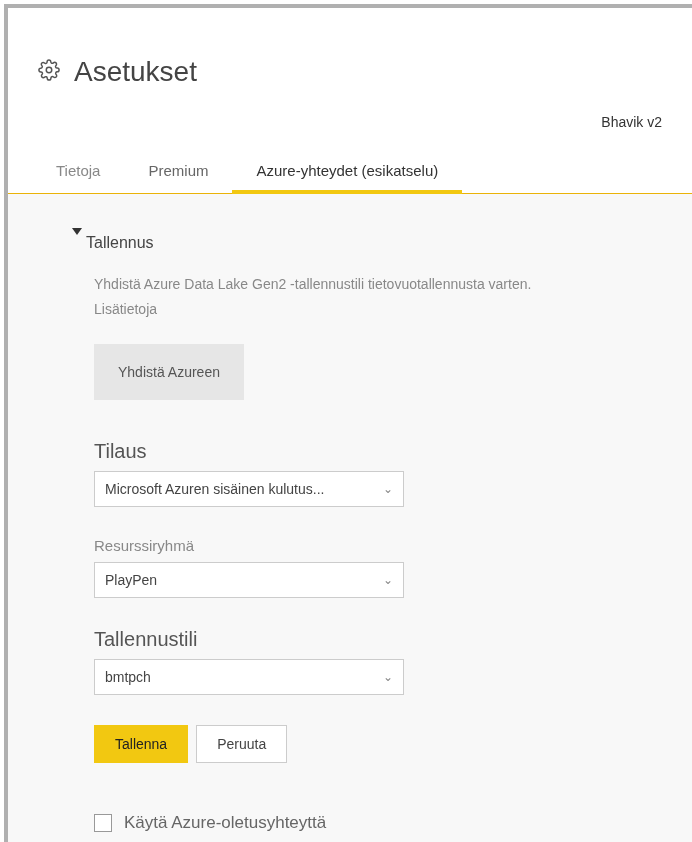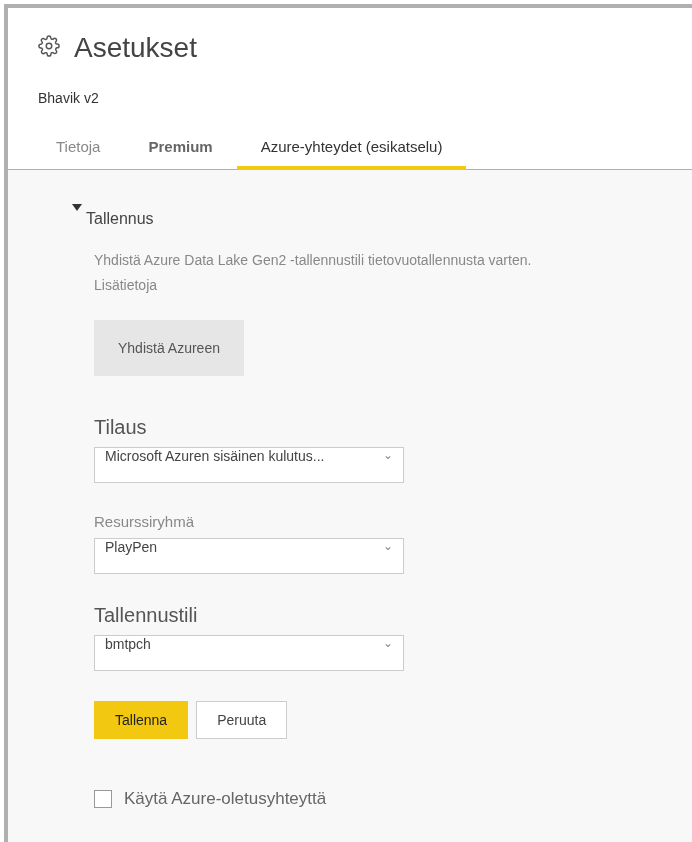--- a/index.html
+++ b/index.html
@@ -9,22 +9,23 @@
       padding: 4px;
     }
     .outer {
       border: 4px solid #b0b0b0;
       width: 692px;
       height: 842px;
       background: #fff;
       overflow: hidden;
     }
     .header {
-      padding: 24px 30px 0 30px;
-      background: #fff;
+      padding: 48px 30px 0 30px;
+      background: #fff;
+      text-align: right;
     }
     .title-row {
       display: flex;
       align-items: center;
       gap: 14px;
       margin-bottom: 26px;
     }
     .gear {
       width: 22px;
       height: 22px;
@@ -48,21 +49,21 @@
       background: #fff;
       padding-left: 24px;
     }
     .tab {
       padding: 12px 24px 14px 24px;
       font-size: 15px;
       color: #888;
       cursor: pointer;
       position: relative;
     }
-    .tab.bold { font-weight: 700; color: #666; }
+    .tab.bold { font-weight: 400; color: #666; }
     .tab.active {
       color: #333;
       font-weight: 400;
     }
     .tab.active::after {
       content: "";
       position: absolute;
       left: 0; right: 0; bottom: -1px;
       height: 4px;
       background: #f2c811;
@@ -123,20 +124,21 @@
     .field-label.small {
       font-size: 15px;
       color: #888;
     }
     .select {
       width: 310px;
       height: 36px;
       border: 1px solid #ccc;
       background: #fff;
       display: flex;
+      align-items: center;
       justify-content: space-between;
       padding: 0 10px;
       font-size: 14px;
       color: #444;
       cursor: pointer;
     }
     .chevron {
       color: #888;
       font-size: 12px;
     }

